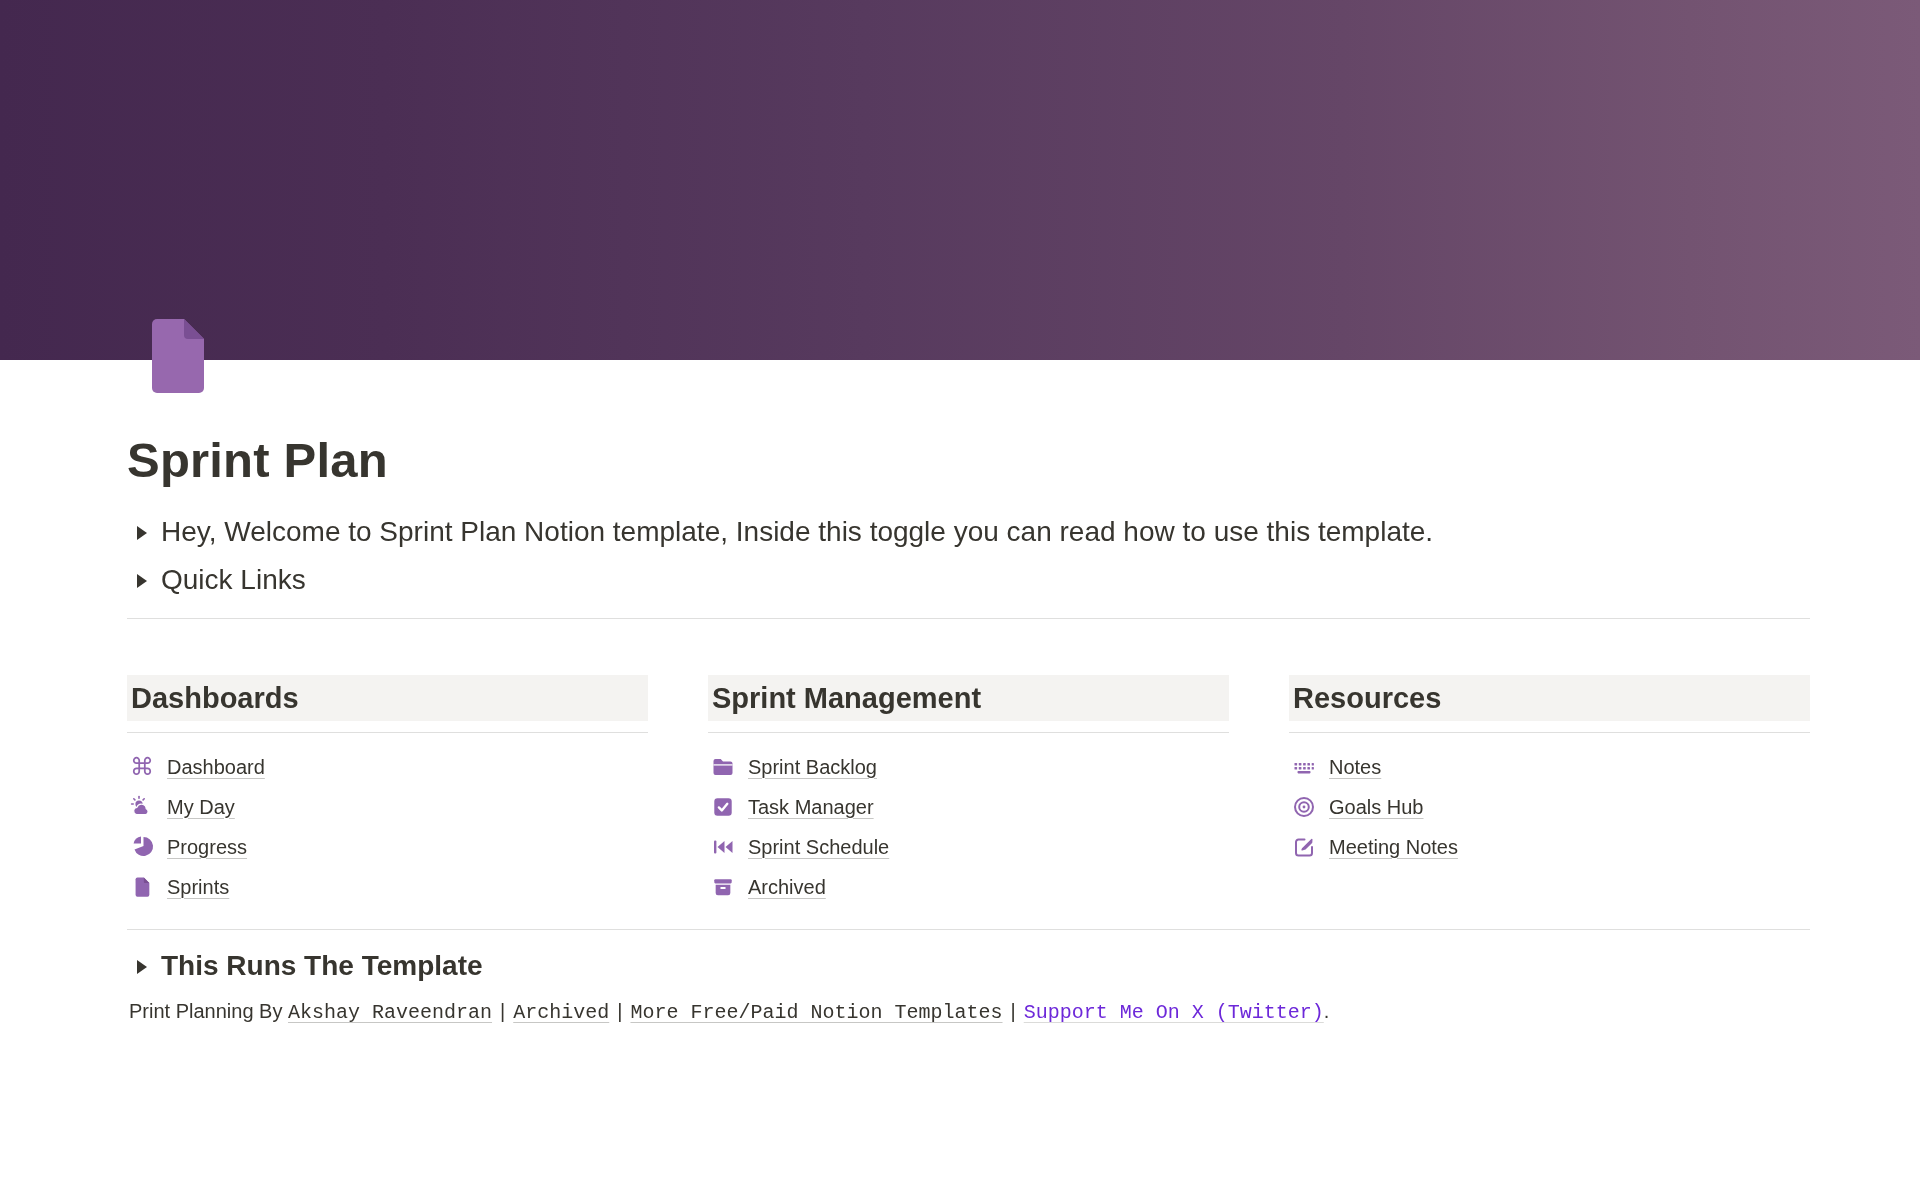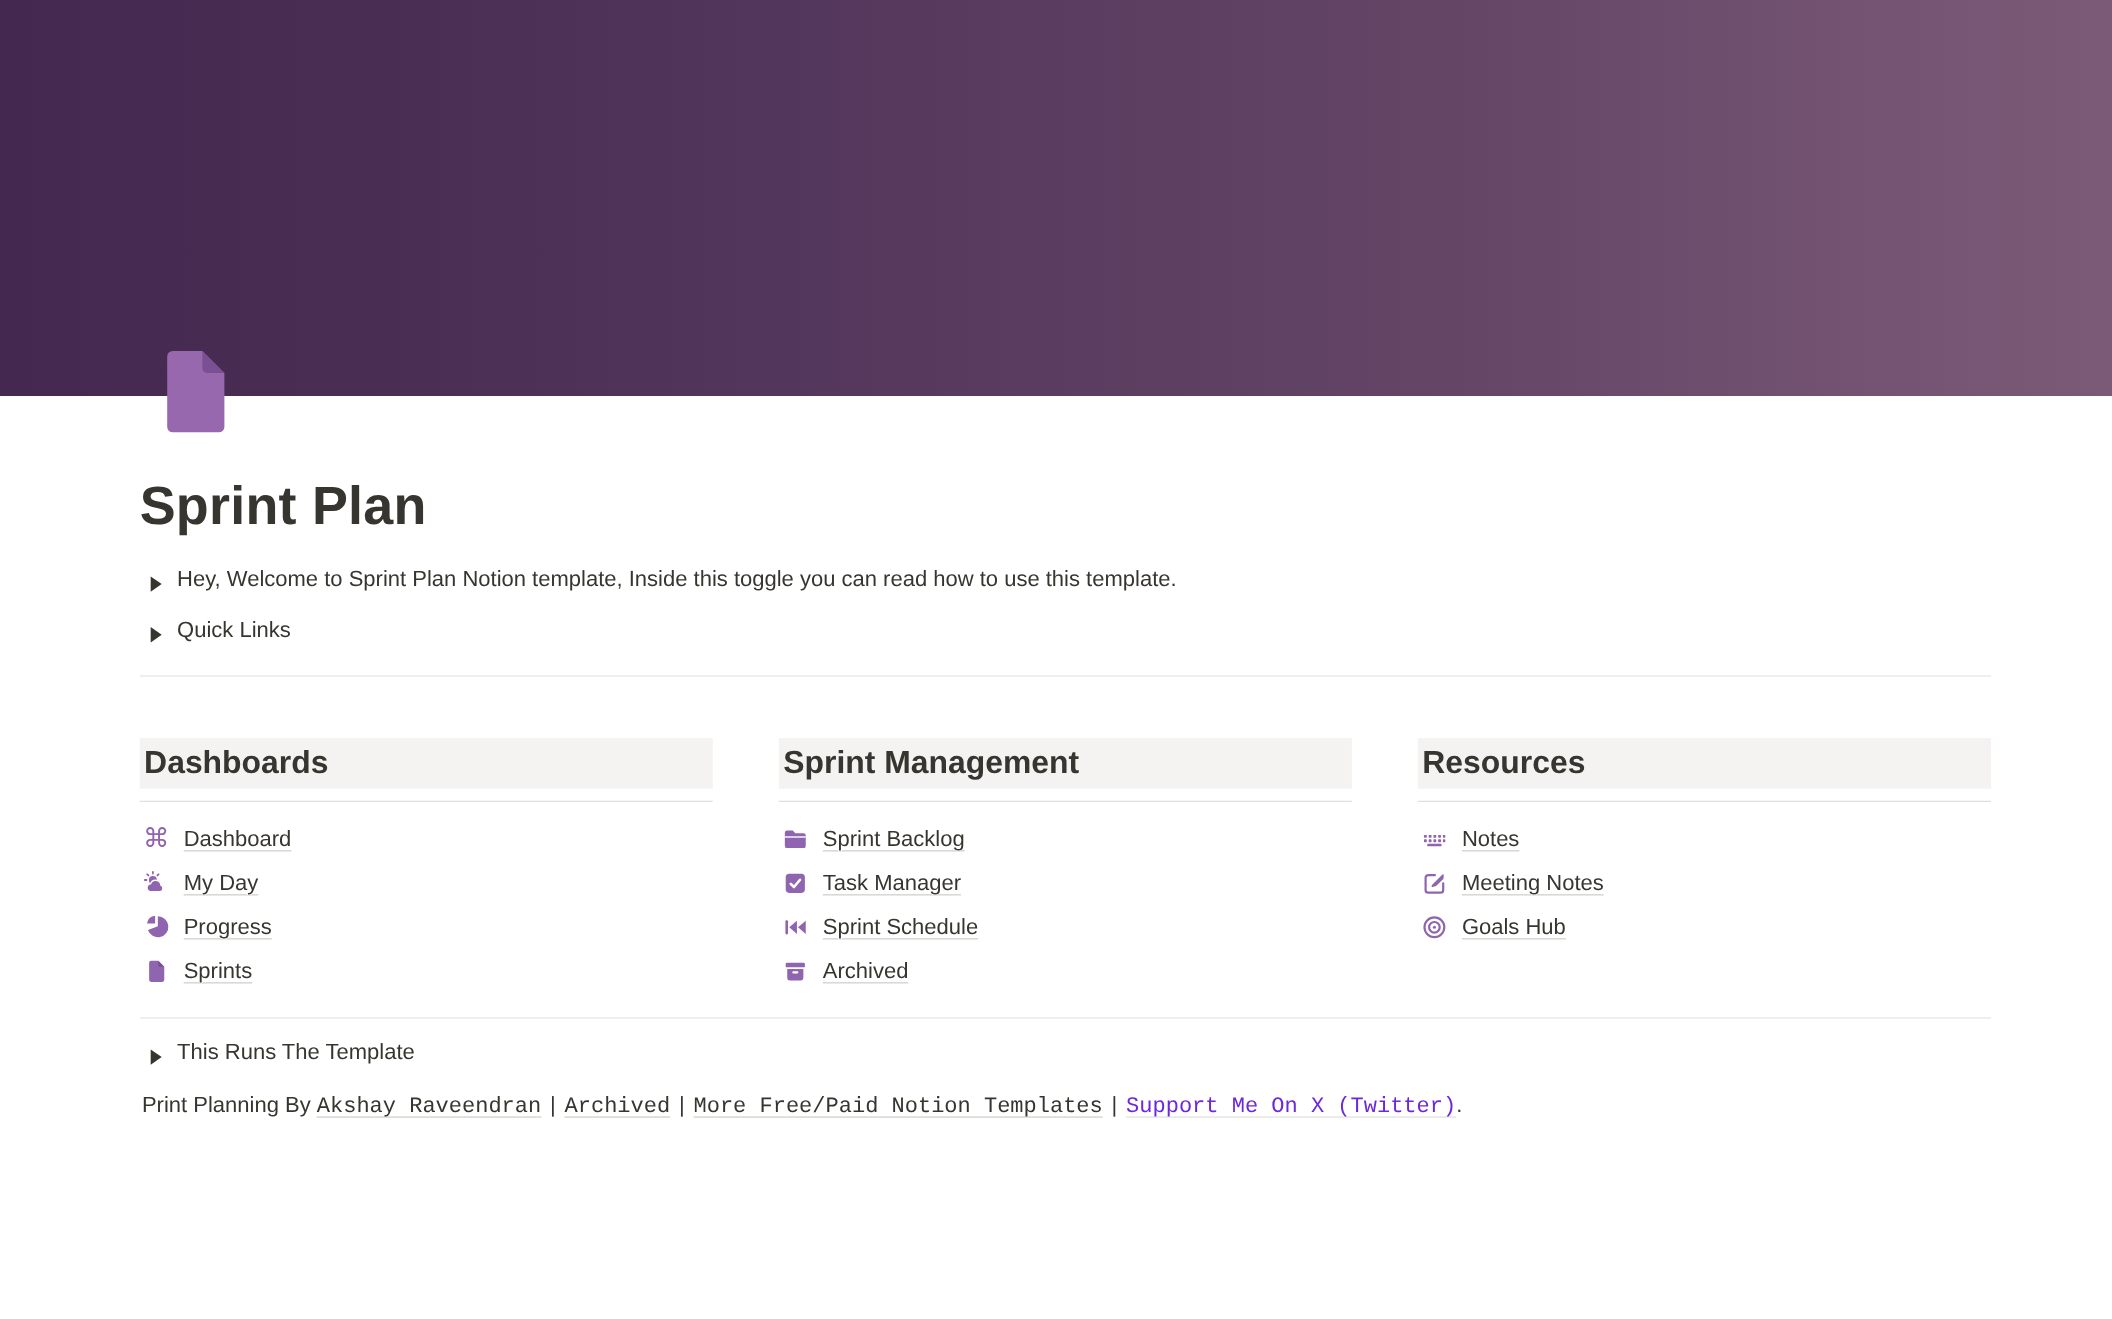--- a/index.html
+++ b/index.html
@@ -27,24 +27,24 @@
   .page-title {
     margin-top: 72px;
     font-size: 49px;
     font-weight: 700;
     letter-spacing: 0.2px;
     color: #37352f;
   }
   .toggles { margin-top: 20px; }
   .toggle-row {
     display: flex;
-    align-items: flex-start;
+    align-items: flex-end;
     gap: 4px;
     padding: 8px 0;
-    font-size: 20px;
+    font-size: 28px;
     cursor: pointer;
   }
   .toggle-arrow-box {
     width: 30px; height: 30px;
     display: flex; align-items: center; justify-content: center;
     flex: 0 0 30px;
   }
   .toggle-arrow {
     width: 0; height: 0;
     border-left: 10px solid #37352f;
@@ -96,21 +96,21 @@
   .cmd-glyph { font-size: 24px; color: #9065b0; line-height: 1; }
   .item-label {
     font-size: 20px;
     color: #37352f;
     text-decoration: underline;
     text-decoration-color: rgba(55,53,47,0.28);
     text-decoration-thickness: 1px;
     text-underline-offset: 4px;
   }
   .bottom-divider { margin-top: 22px; }
-  .bottom-toggle { margin-top: 12px; }
+  .bottom-toggle { margin-top: 12px; font-weight: bold; }
   .footer {
     margin-top: 4px;
     font-size: 20px;
     padding: 6px 0 0 2px;
     color: #37352f;
   }
   .footer-link {
     text-decoration: underline;
     text-decoration-color: rgba(55,53,47,0.28);
     text-decoration-thickness: 1px;
@@ -266,36 +266,36 @@
               <rect x="11.1" y="12" width="2.6" height="2.6" rx="0.6"></rect>
               <rect x="15.4" y="12" width="2.6" height="2.6" rx="0.6"></rect>
               <rect x="19.7" y="12" width="2.2" height="2.6" rx="0.6"></rect>
               <rect x="5.5" y="16" width="13" height="2.4" rx="0.8"></rect>
             </svg>
           </span>
           <span class="item-label">Notes</span>
         </div>
         <div class="item-row">
           <span class="item-icon">
-            <svg width="24" height="24" viewBox="0 0 24 24" fill="none" stroke="#9065b0" stroke-width="2" stroke-linecap="round" stroke-linejoin="round">
-              <path d="M12.5 4.5 H6.5 A2.5 2.5 0 0 0 4 7 v11 a2.5 2.5 0 0 0 2.5 2.5 h11 A2.5 2.5 0 0 0 20 18 v-6"></path>
-              <path d="M10.5 13.8 L19.8 4.5 l-0.2 3 l-6.3 6.3 l-3.2 1 z" fill="#9065b0" stroke-width="1.4"></path>
-            </svg>
-          </span>
-          <span class="item-label">Meeting Notes</span>
-        </div>
-        <div class="item-row">
-          <span class="item-icon">
             <svg width="24" height="24" viewBox="0 0 24 24" fill="none" stroke="#9065b0">
               <circle cx="12" cy="12" r="9" stroke-width="2"></circle>
               <circle cx="12" cy="12" r="4.8" stroke-width="2"></circle>
               <circle cx="12" cy="12" r="1.4" fill="#9065b0" stroke="none"></circle>
             </svg>
           </span>
           <span class="item-label">Goals Hub</span>
+        </div>
+        <div class="item-row">
+          <span class="item-icon">
+            <svg width="24" height="24" viewBox="0 0 24 24" fill="none" stroke="#9065b0" stroke-width="2" stroke-linecap="round" stroke-linejoin="round">
+              <path d="M12.5 4.5 H6.5 A2.5 2.5 0 0 0 4 7 v11 a2.5 2.5 0 0 0 2.5 2.5 h11 A2.5 2.5 0 0 0 20 18 v-6"></path>
+              <path d="M10.5 13.8 L19.8 4.5 l-0.2 3 l-6.3 6.3 l-3.2 1 z" fill="#9065b0" stroke-width="1.4"></path>
+            </svg>
+          </span>
+          <span class="item-label">Meeting Notes</span>
         </div>
       </div>
     </div>
 
   </div>
 
   <hr class="divider bottom-divider">
 
   <div class="toggle-row bottom-toggle">
     <span class="toggle-arrow-box">

